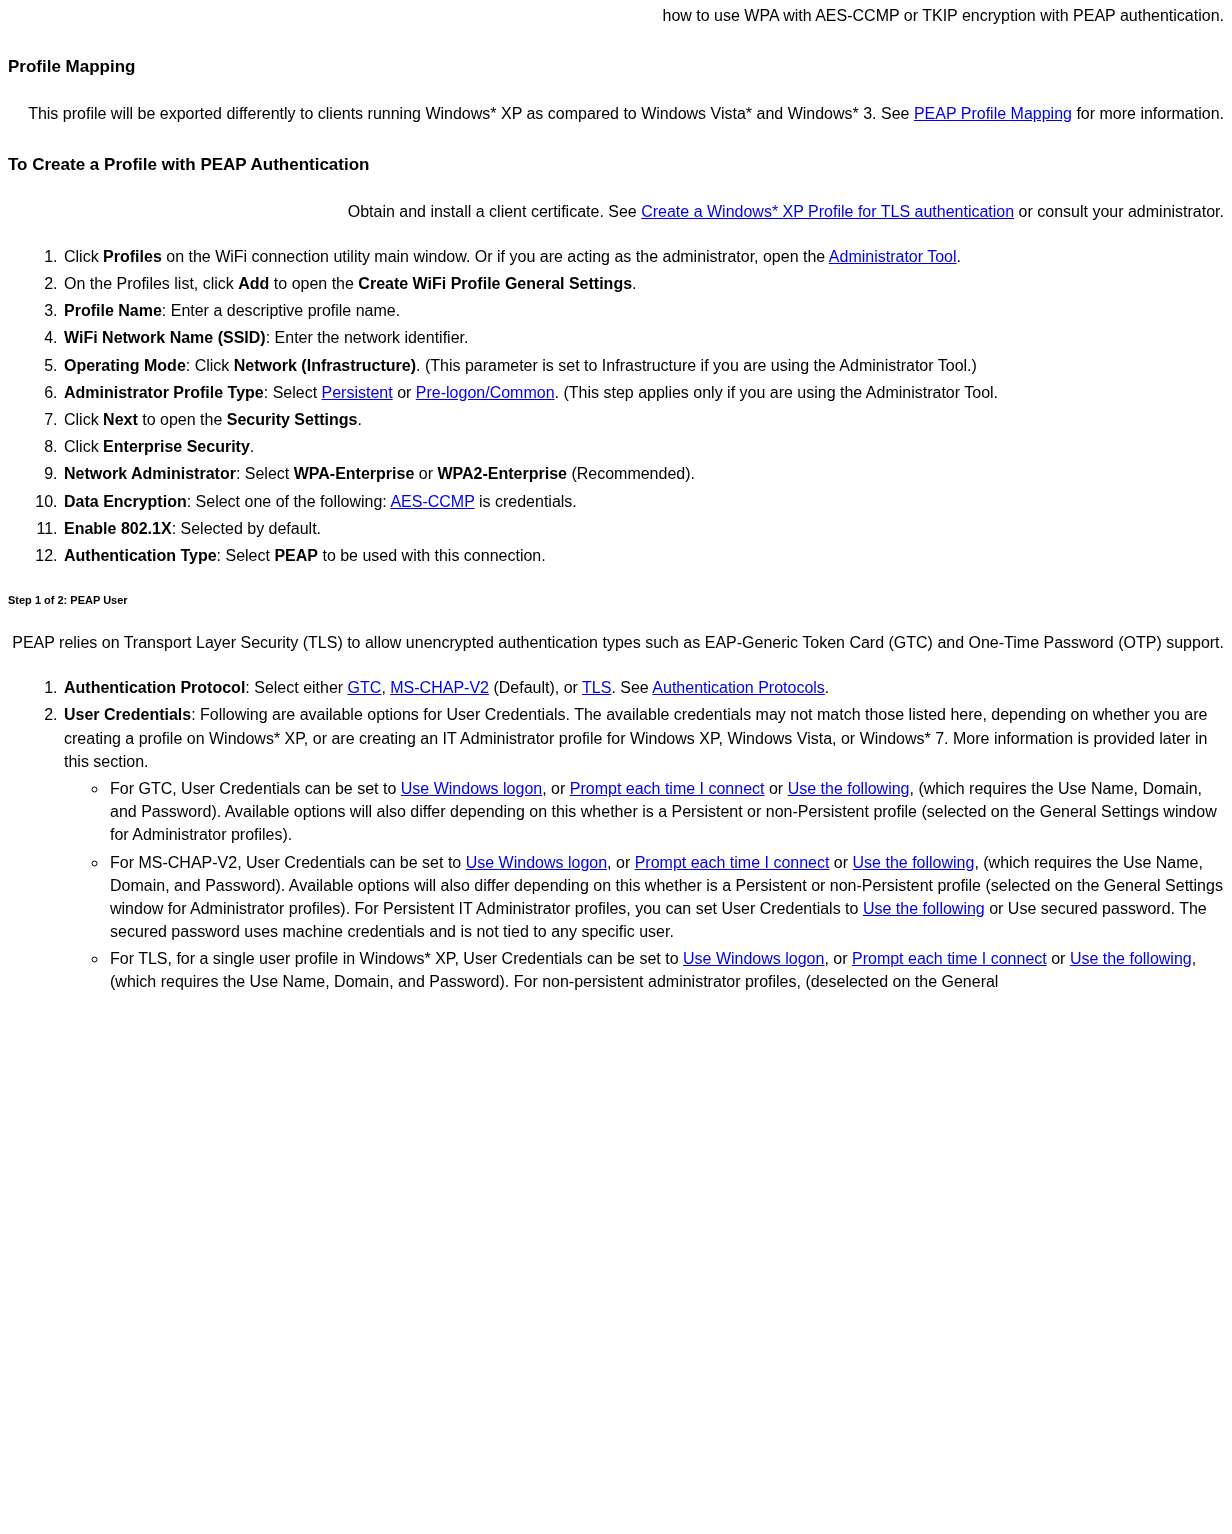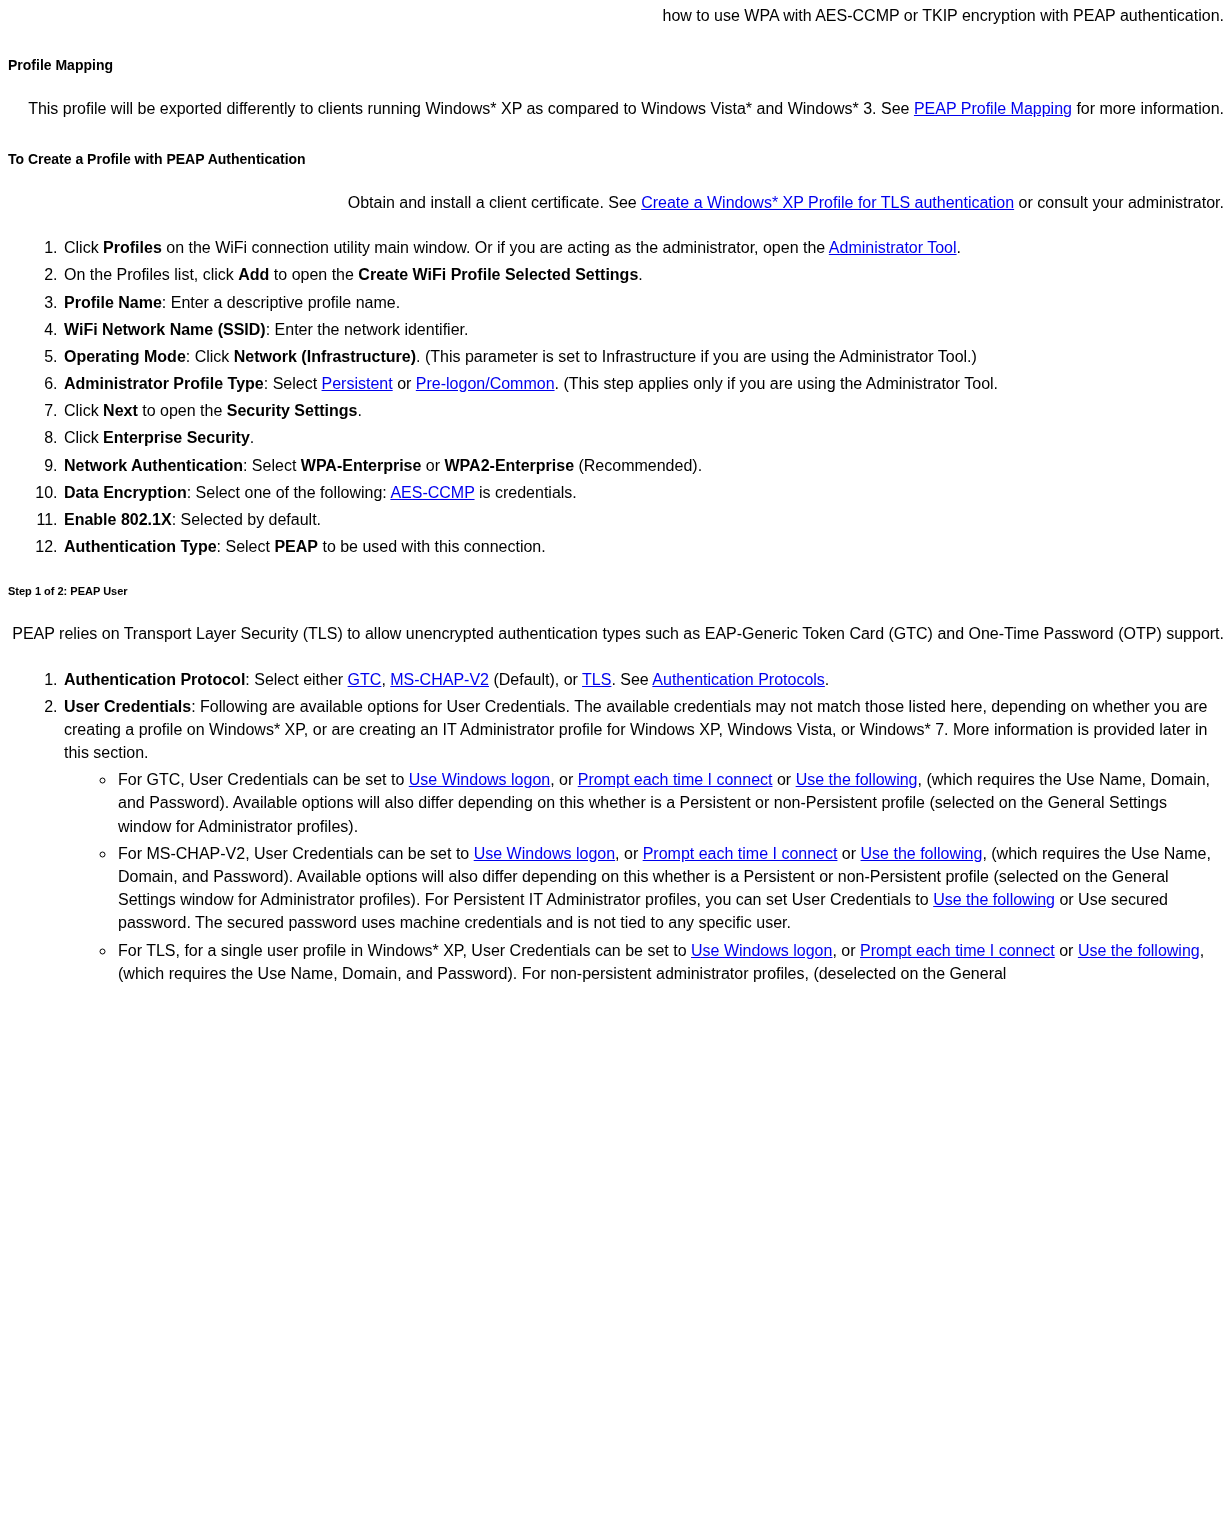--- a/index.html
+++ b/index.html
@@ -6,21 +6,21 @@
     font-family: Verdana, Geneva, sans-serif;
     font-size: 16px;
     line-height: 1.45;
     color: #000;
     background: #fff;
     margin: 0;
     padding: 4px 8px 8px 8px;
     width: 1216px;
   }
   h2 {
-    font-size: 14px;
+    font-size: 17px;
     font-weight: bold;
     margin: 28px 0 22px 0;
   }
   h3 {
     font-size: 11px;
     font-weight: bold;
     margin: 26px 0 22px 0;
   }
   p { margin: 0 0 22px 0; text-align: right; }
   a { color: #0000EE; }
@@ -30,21 +30,21 @@
   }
   ol li {
     padding-left: 2px;
     margin: 0 0 4px 0;
   }
   ul.disc {
     list-style-type: circle;
     margin: 4px 0 0 0;
     padding-left: 40px;
   }
-  ul.disc li { margin: 0 0 4px 12px; }
+  ul.disc li { margin: 0 0 4px 4px; }
   b, strong { font-weight: bold; }
 </style>
 </head>
 <body>
 
 <p>how to use WPA with AES-CCMP or TKIP encryption with PEAP authentication.</p>
 
 <h2>Profile Mapping</h2>
 
 <p>
@@ -55,42 +55,42 @@
 
 <p>
   <span>Obtain and install a client certificate. See </span><a href="#">Create a Windows* XP Profile for TLS authentication</a><span> or consult your administrator.</span>
 </p>
 
 <ol>
   <li>
     <span>Click </span><b>Profiles</b><span> on the WiFi connection utility main window. Or if you are acting as the administrator, open the </span><a href="#">Administrator Tool</a><span>.</span>
   </li>
   <li>
-    <span>On the Profiles list, click </span><b>Add</b><span> to open the </span><b>Create WiFi Profile Selected Settings</b><span>.</span>
+    <span>On the Profiles list, click </span><b>Add</b><span> to open the </span><b>Create WiFi Profile General Settings</b><span>.</span>
   </li>
   <li>
     <b>Profile Name</b><span>: Enter a descriptive profile name.</span>
   </li>
   <li>
     <b>WiFi Network Name (SSID)</b><span>: Enter the network identifier.</span>
   </li>
   <li>
     <b>Operating Mode</b><span>: Click </span><b>Network (Infrastructure)</b><span>. (This parameter is set to Infrastructure if you are using the Administrator Tool.)</span>
   </li>
   <li>
     <b>Administrator Profile Type</b><span>: Select </span><a href="#">Persistent</a><span> or </span><a href="#">Pre-logon/Common</a><span>. (This step applies only if you are using the Administrator Tool.</span>
   </li>
   <li>
     <span>Click </span><b>Next</b><span> to open the </span><b>Security Settings</b><span>.</span>
   </li>
   <li>
     <span>Click </span><b>Enterprise Security</b><span>.</span>
   </li>
   <li>
-    <b>Network Authentication</b><span>: Select </span><b>WPA-Enterprise</b><span> or </span><b>WPA2-Enterprise</b><span> (Recommended).</span>
+    <b>Network Administrator</b><span>: Select </span><b>WPA-Enterprise</b><span> or </span><b>WPA2-Enterprise</b><span> (Recommended).</span>
   </li>
   <li>
     <b>Data Encryption</b><span>: Select one of the following: </span><a href="#">AES-CCMP</a><span> is credentials.</span>
   </li>
   <li>
     <b>Enable 802.1X</b><span>: Selected by default.</span>
   </li>
   <li>
     <b>Authentication Type</b><span>: Select </span><b>PEAP</b><span> to be used with this connection.</span>
   </li>

